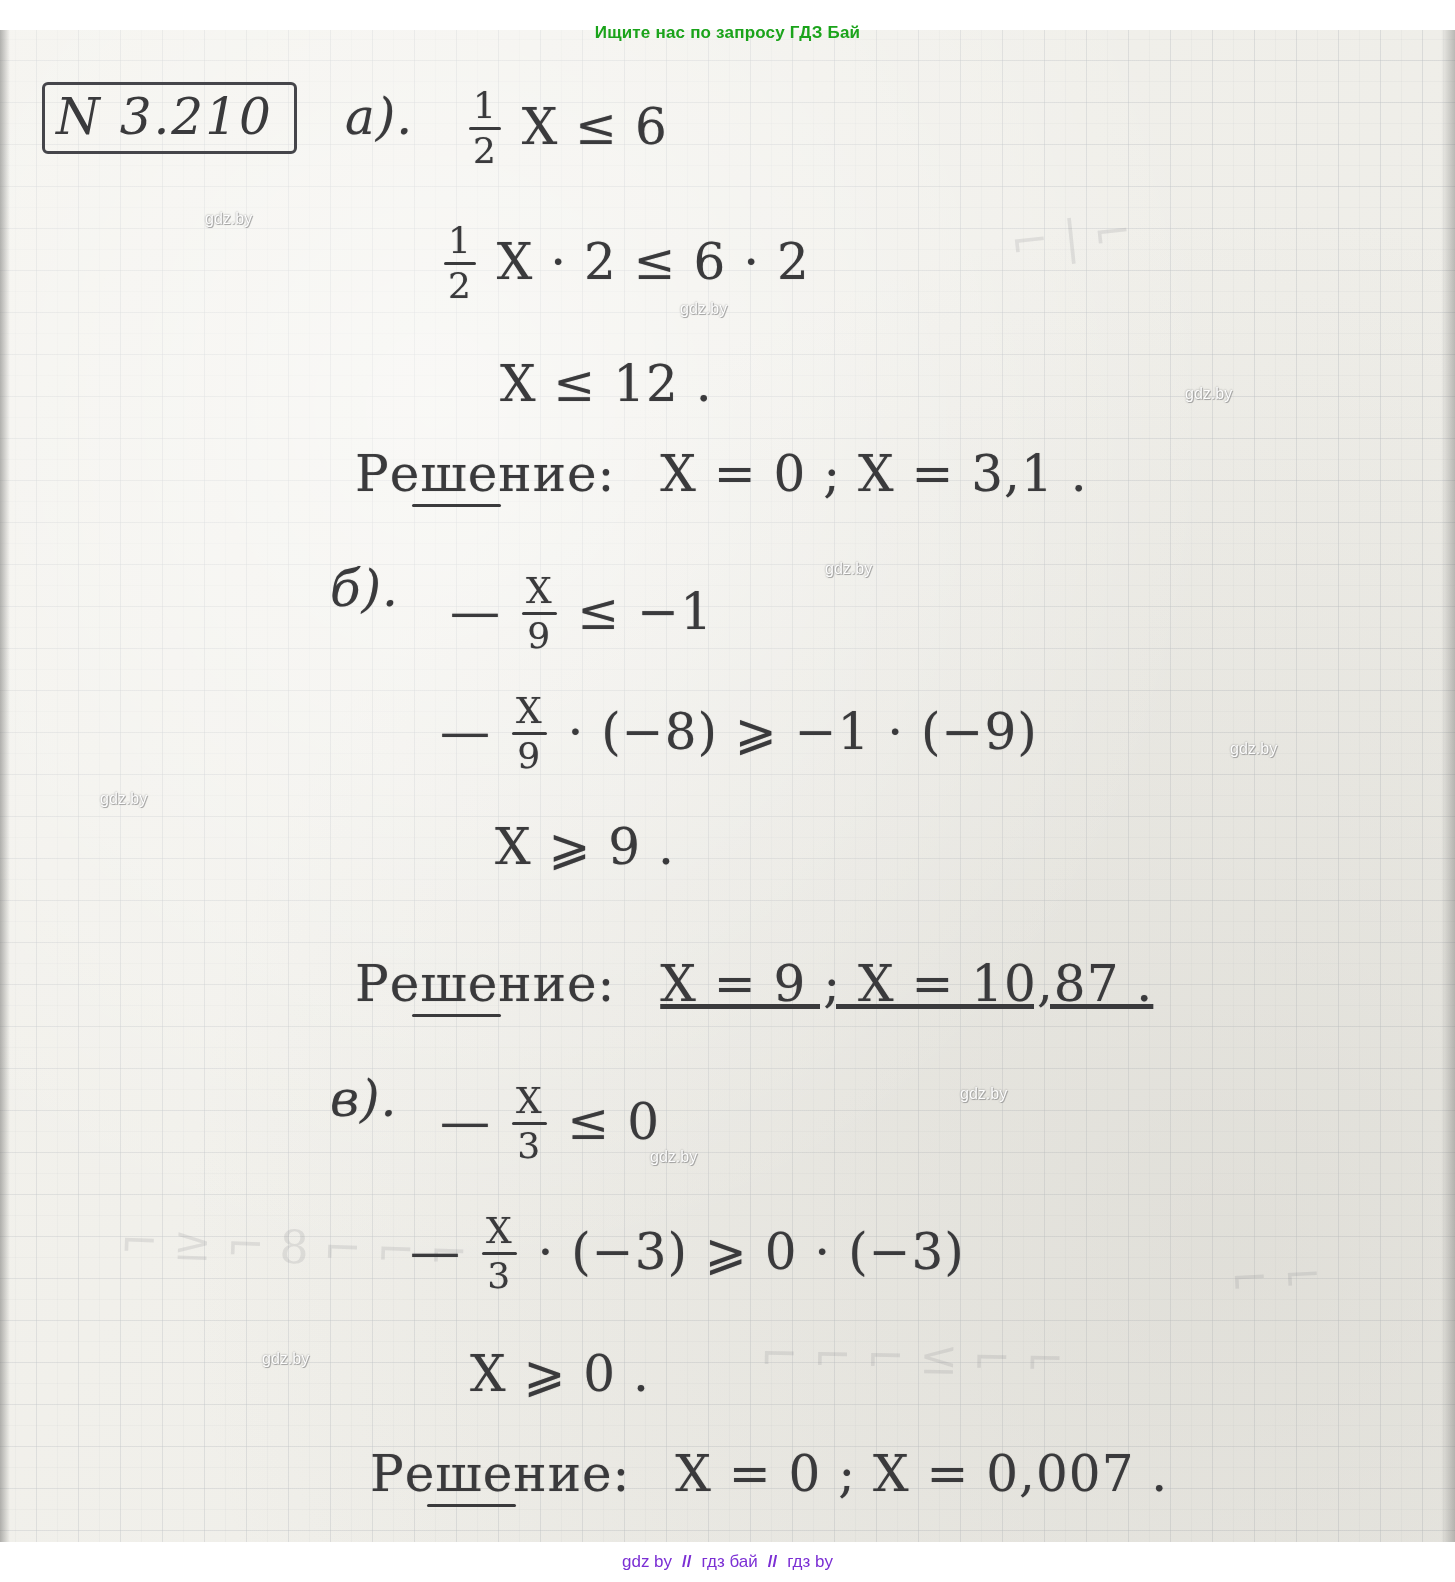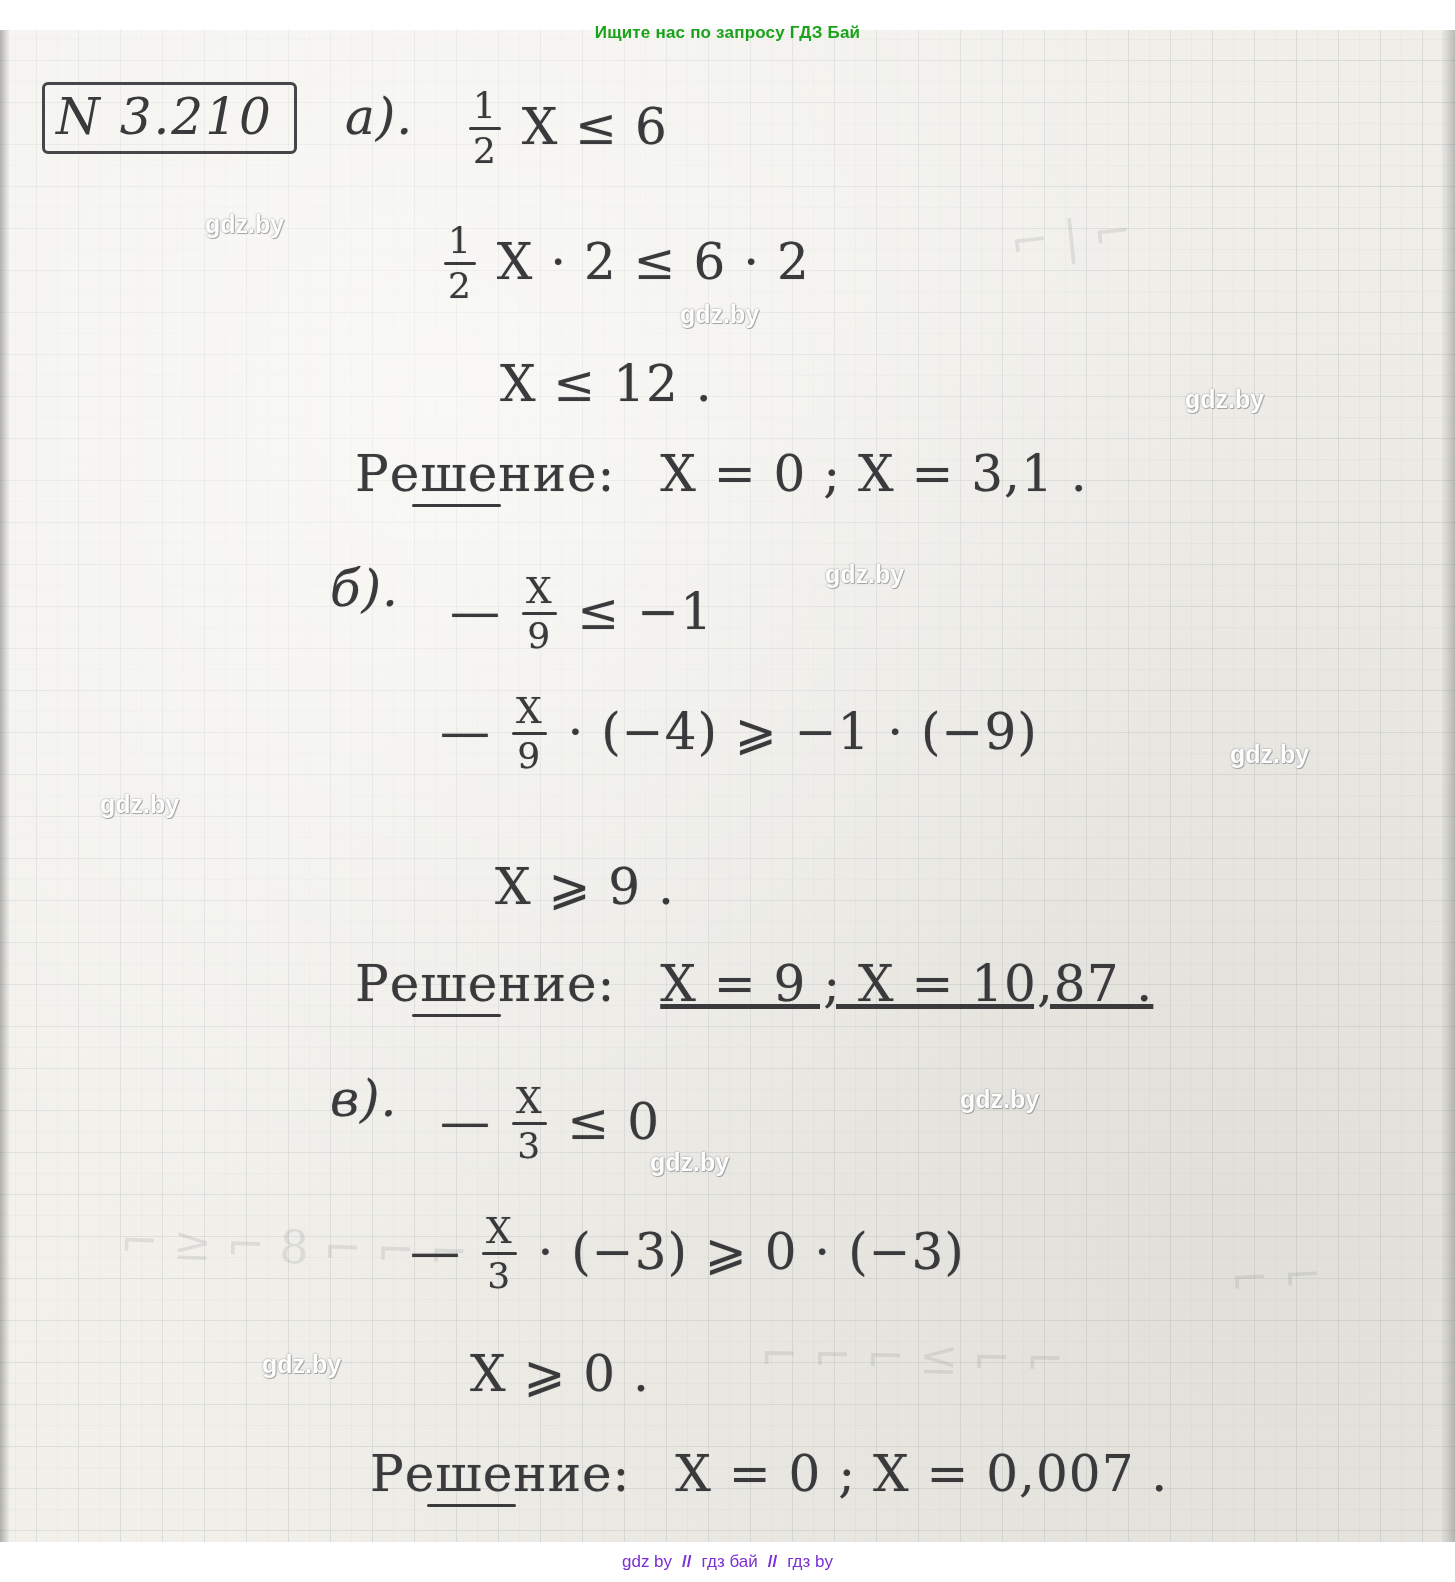--- a/index.html
+++ b/index.html
@@ -170,22 +170,22 @@
     width: 34%;
     height: 3px;
     background: #3a3a3c;
     border-radius: 2px;
   }
 
   
   .wm {
     position: absolute;
     font-family: "Liberation Sans", sans-serif;
-    font-size: 25px;
-    font-weight: bold;
+    font-size: 16px;
+    font-weight: normal;
     color: #ffffff;
     text-shadow:
       0 0 2px rgba(120,120,120,0.9),
       1px 1px 0 rgba(150,150,150,0.7);
     opacity: 0.95;
     z-index: 20;
     pointer-events: none;
   }
 
   
@@ -259,24 +259,24 @@
     <span>≤ −1</span>
   </div>
 
   <div class="hw big" style="top:665px; left:440px;">
     <span>—</span>
     <span class="frac">
       <span class="num">X</span>
       <span class="bar"></span>
       <span class="den">9</span>
     </span>
-    <span>· (−4) ⩾ −1 · (−9)</span>
-  </div>
-
-  <div class="hw big" style="top:828px; left:495px;">X ⩾ 9 .</div>
+    <span>· (−8) ⩾ −1 · (−9)</span>
+  </div>
+
+  <div class="hw big" style="top:788px; left:495px;">X ⩾ 9 .</div>
 
   <div class="hw big" style="top:925px; left:355px;">
     <span class="reshenie">Решение:</span>
     <span style="margin-left:28px;text-decoration:underline;">X = 9 ;   X = 10,87 .</span>
   </div>
 
   <div class="hw big italic" style="top:1040px; left:330px;">в).</div>
 
   <div class="hw big" style="top:1055px; left:440px;">
     <span>—</span>

